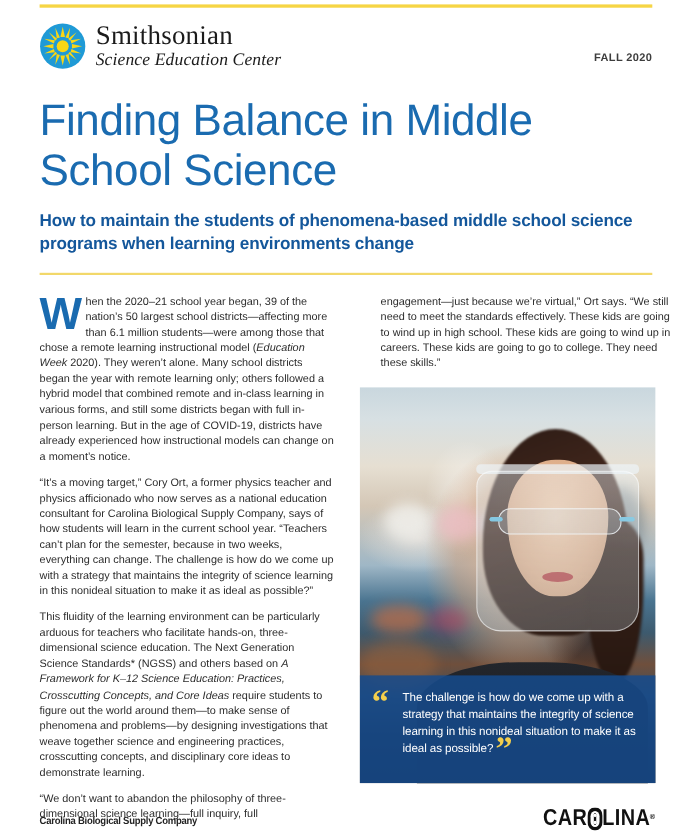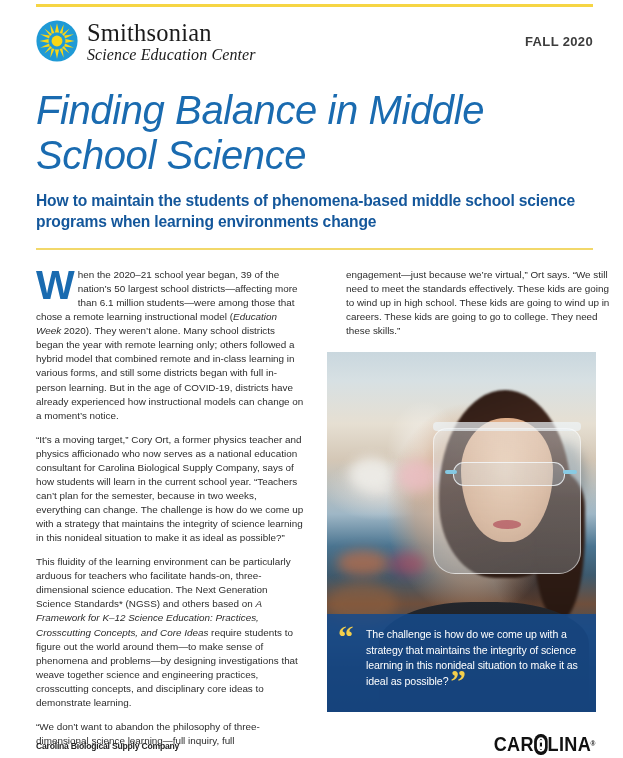--- a/index.html
+++ b/index.html
@@ -37,21 +37,21 @@
     top: 20px;
     width: 557px;
     height: 46px;
   }
 
   .logo-lockup {
     position: absolute;
     left: 0;
     top: 0;
     display: flex;
-    align-items: flex-start;
+    align-items: flex-end;
     gap: 9px;
   }
 
   .sun-mark {
     width: 42px;
     height: 42px;
     flex: 0 0 42px;
   }
 
   .smithsonian-wordmark {
@@ -74,40 +74,39 @@
     font-style: italic;
     font-size: 16px;
     color: #1b1b1b;
     margin-top: 2px;
     letter-spacing: 0.1px;
   }
 
   .issue-date {
     position: absolute;
     right: 0;
-    top: 14px;
-    font-size: 13px;
+    top: 27px;
+    font-size: 10px;
     letter-spacing: 0.35px;
     color: #3d3d3d;
     font-weight: bold;
     margin-left: 20px;
   }
 
   
   .headline {
     position: absolute;
     left: 36px;
     top: 88px;
     width: 560px;
     font-size: 40px;
     line-height: 1.12;
     font-weight: 300;
     color: #1a6bb0;
     letter-spacing: -0.4px;
-    font-style: italic;
   }
 
   .subhead {
     position: absolute;
     left: 36px;
     top: 191px;
     width: 560px;
     font-size: 15.6px;
     line-height: 1.33;
     font-weight: bold;

